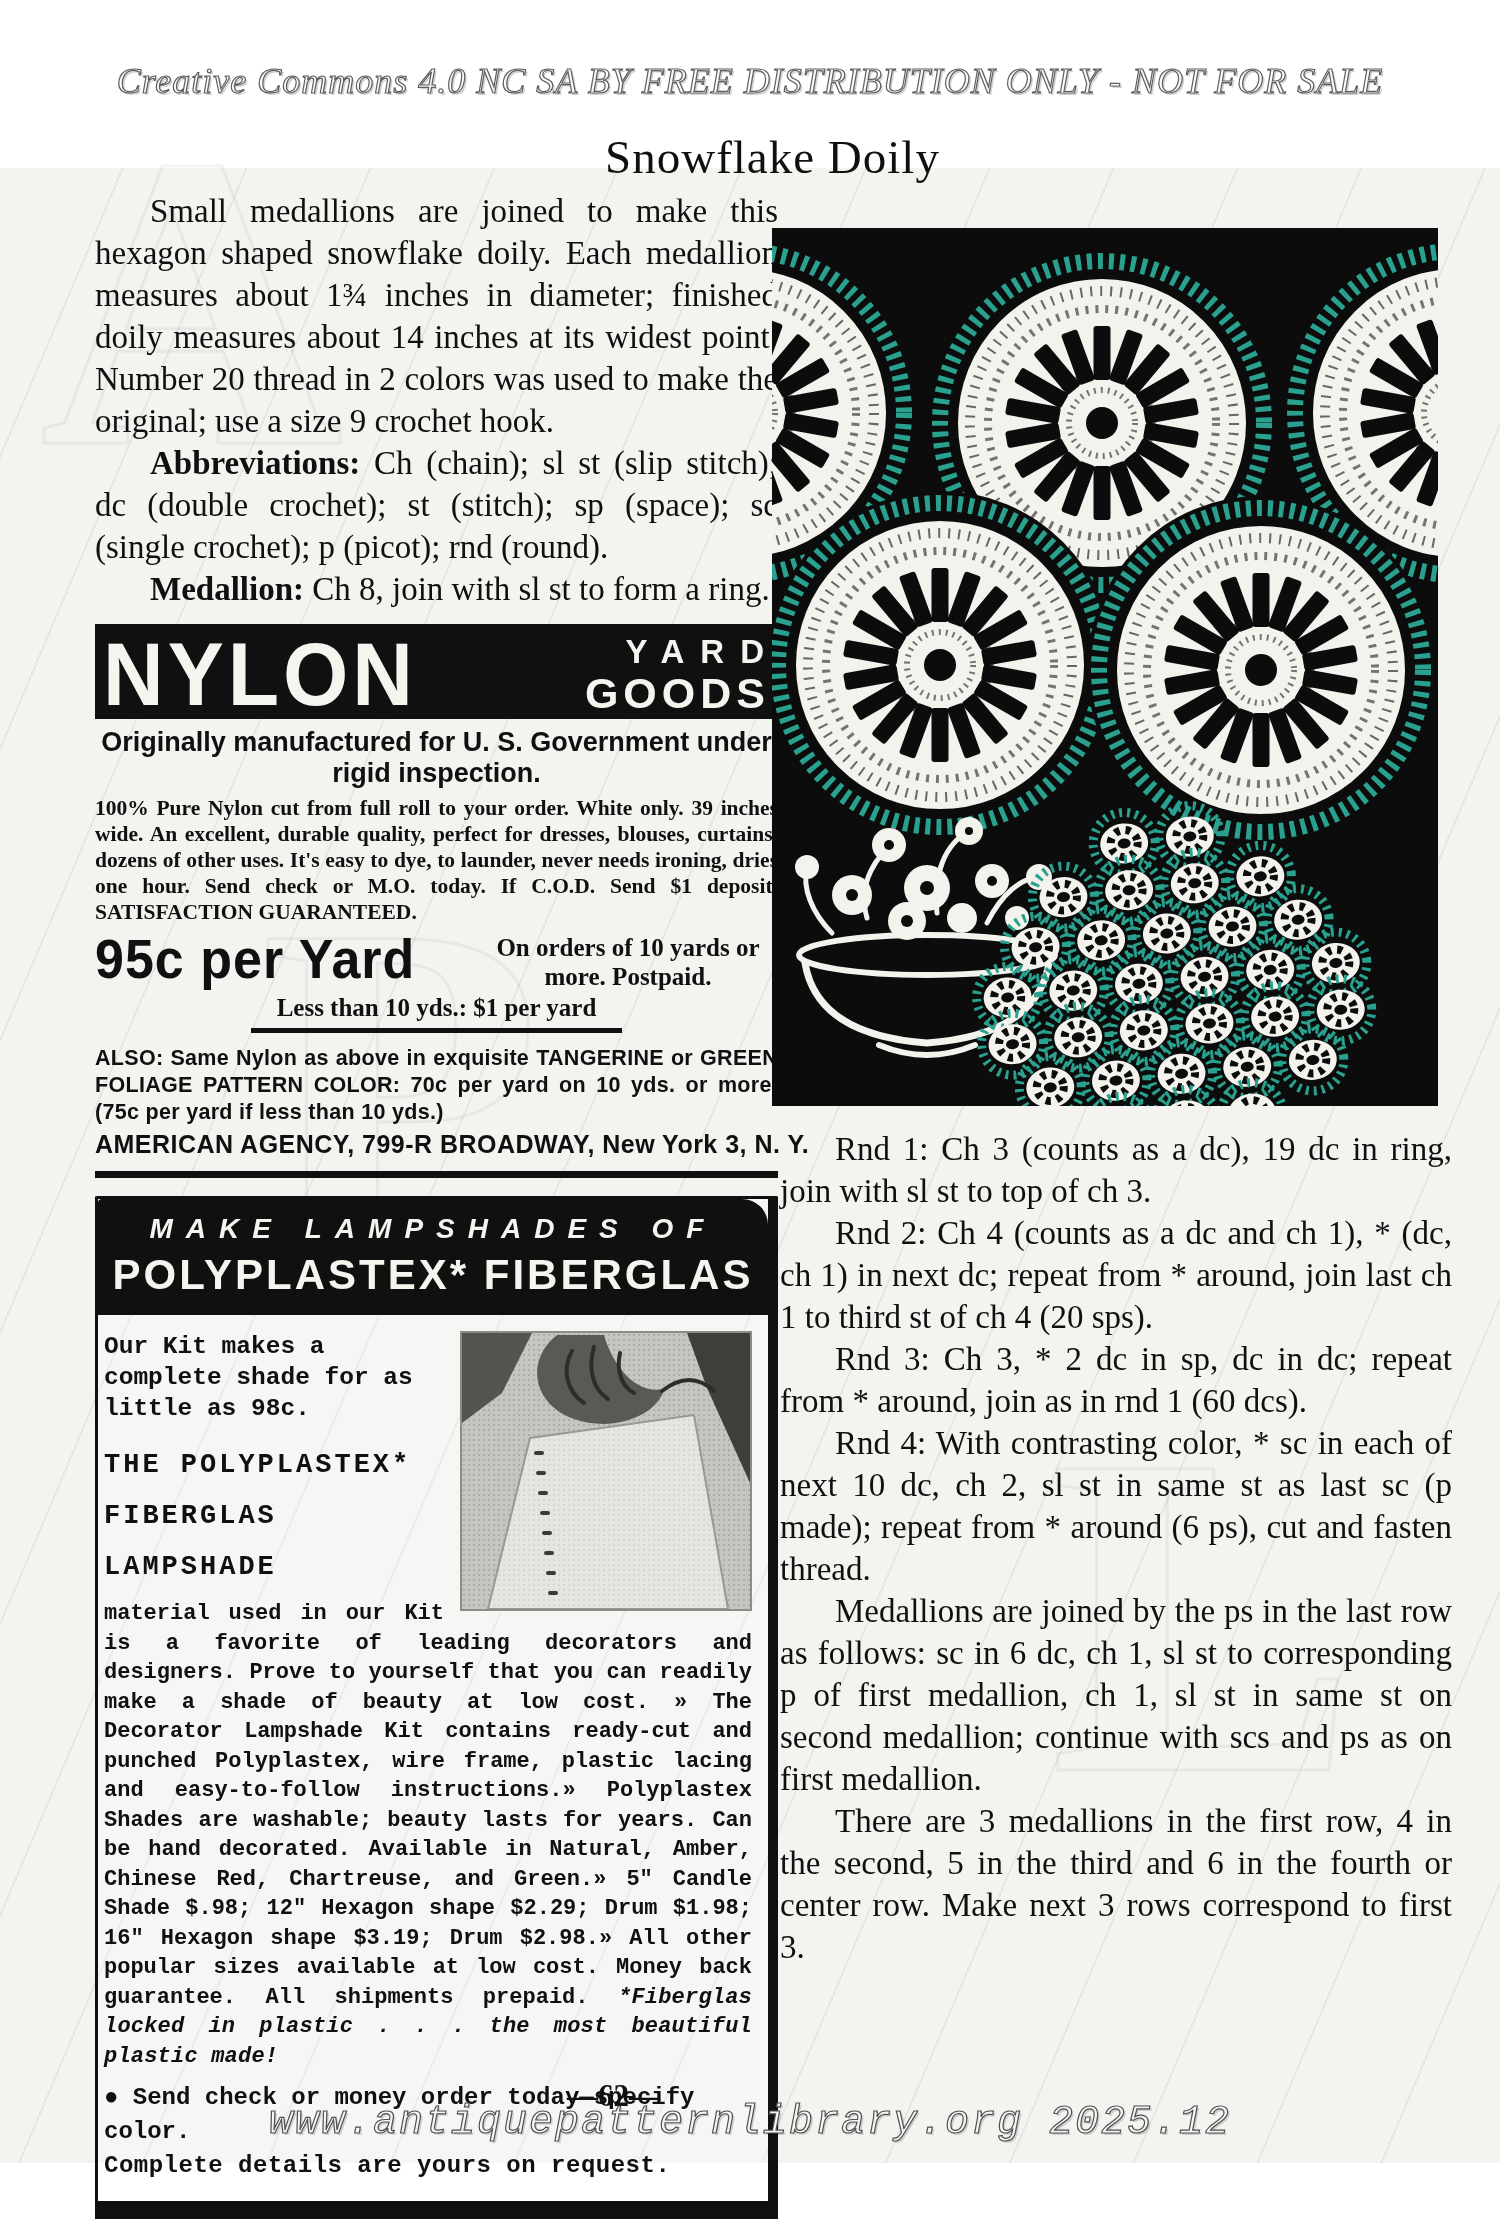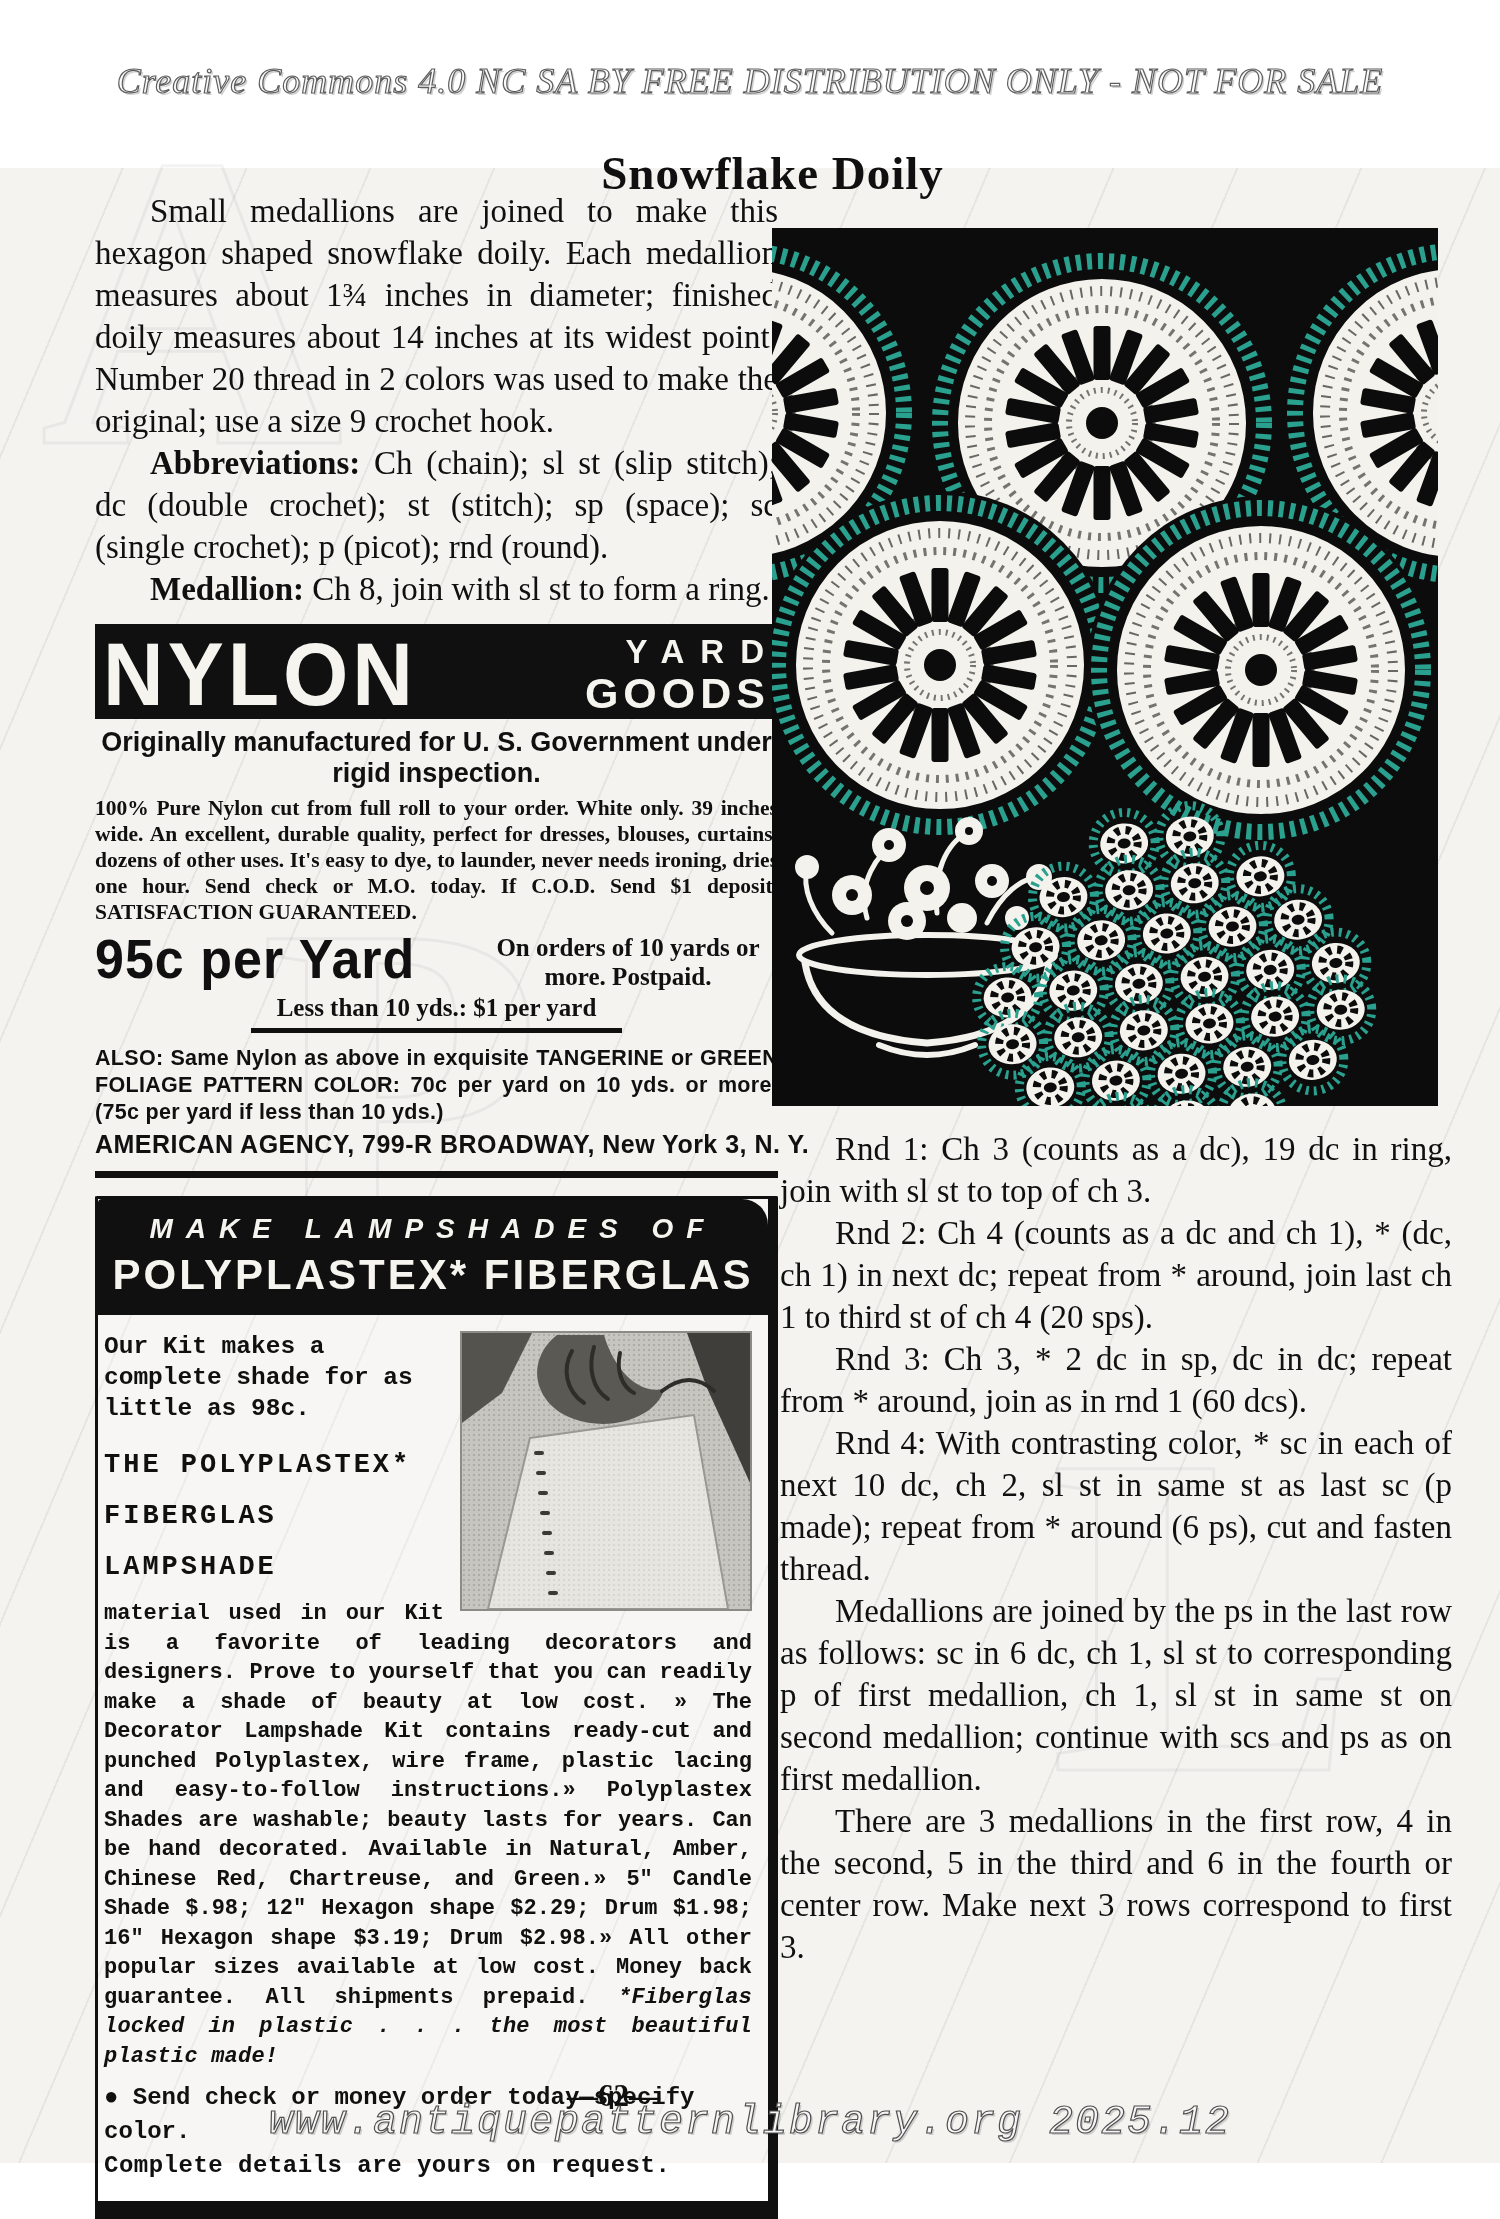--- a/index.html
+++ b/index.html
@@ -24,21 +24,21 @@
     color:transparent;-webkit-text-stroke:3px rgba(90,90,90,0.07);pointer-events:none;
   }
   .wm-top{
     position:absolute;top:60px;left:0;width:1500px;text-align:center;
     font-family:"Liberation Serif",serif;font-style:italic;font-size:36px;letter-spacing:1px;
     color:#fbfbfb;-webkit-text-stroke:1.2px #5e5e5e;text-shadow:2px 2px 0 rgba(0,0,0,0.18);
     white-space:nowrap;
   }
   .page-title{
     position:absolute;top:130px;left:95px;width:1355px;text-align:center;
-    font-size:47px;font-weight:700;letter-spacing:1px;margin-top:16px;
+    font-size:47px;font-weight:400;letter-spacing:1px;
   }
   
   .left-col{position:absolute;left:95px;top:190px;width:683px;}
   .right-col{position:absolute;left:780px;top:1128px;width:672px;}
   .body-par{
     font-size:33px;line-height:42px;text-align:justify;text-indent:55px;
   }
   .body-par .lead{font-weight:700;}
   .illustration{
     position:absolute;left:772px;top:228px;width:666px;height:878px;

